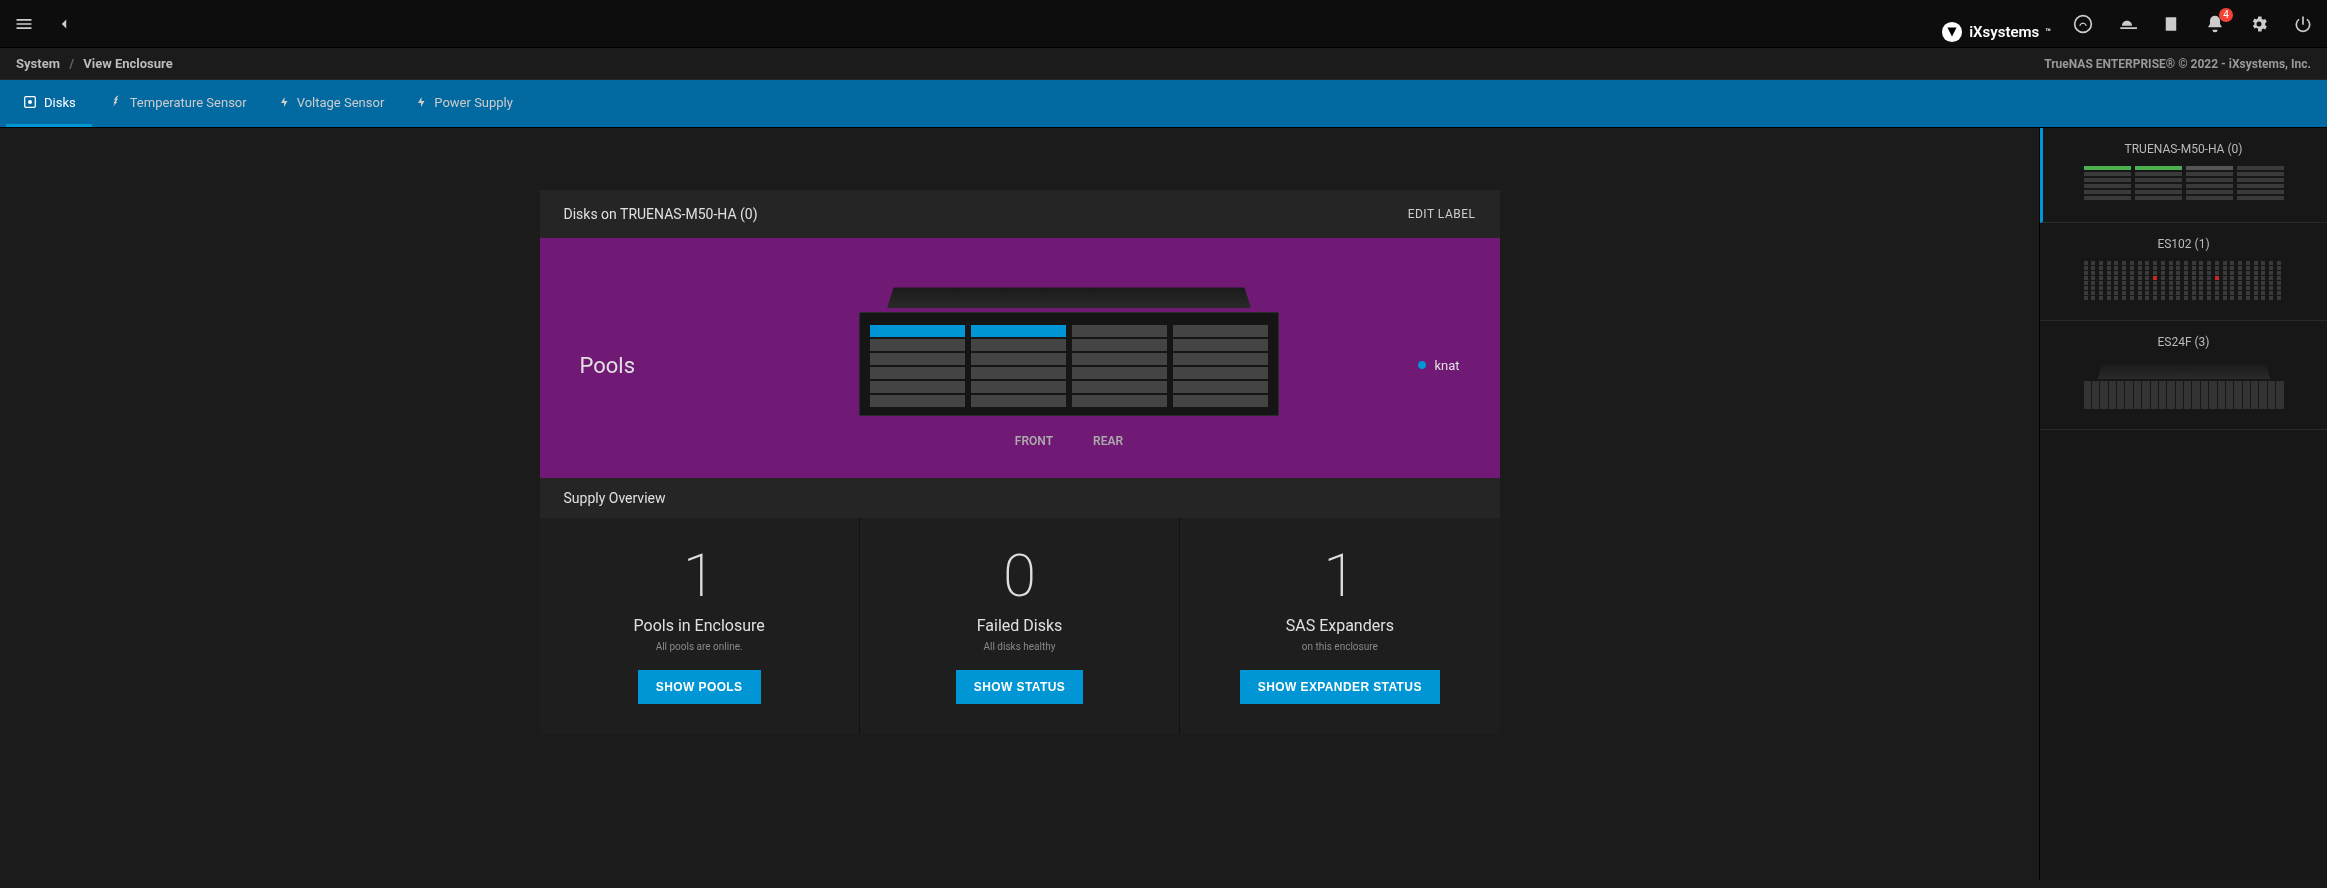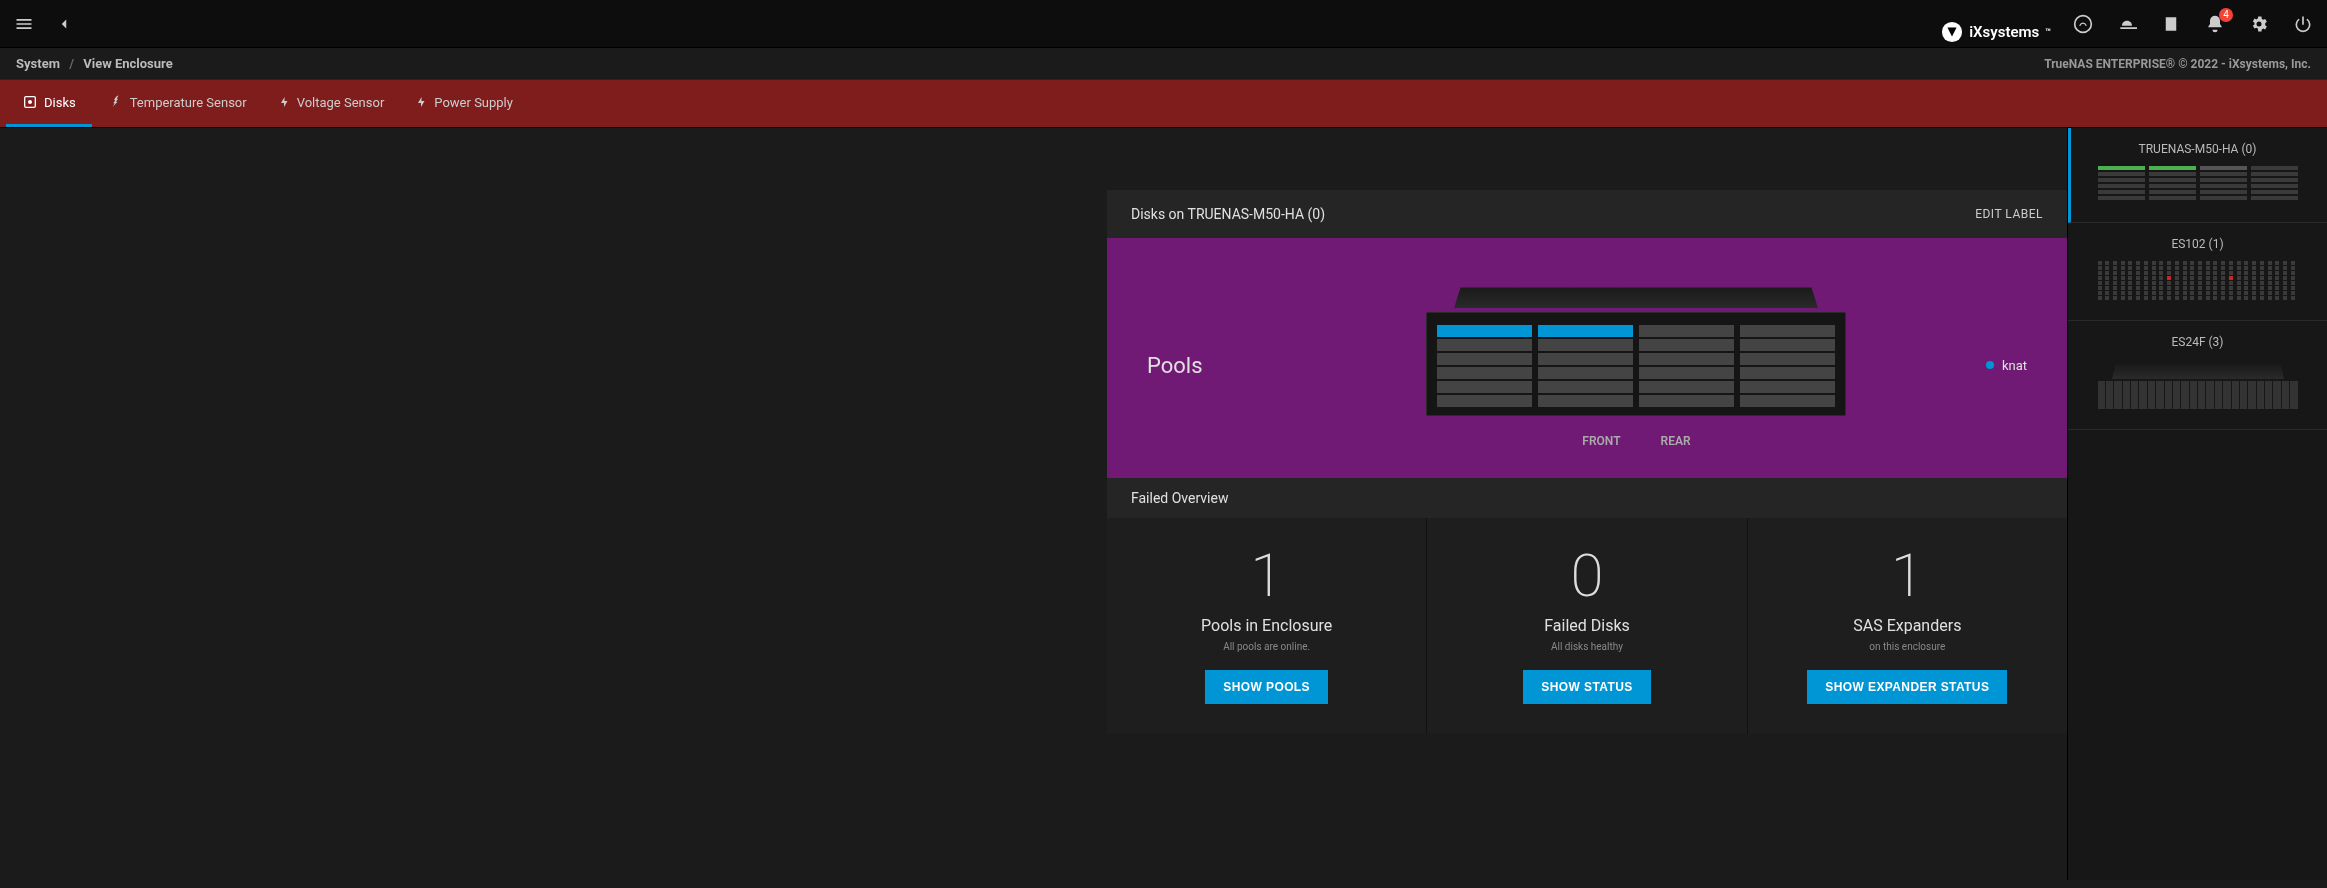--- a/index.html
+++ b/index.html
@@ -41,34 +41,34 @@
   color: #bbb;
   border-bottom: 1px solid #262626;
   font-weight: bold;
 }
 .breadcrumb a { color: #bbb; text-decoration: none; }
 .breadcrumb .sep { margin: 0 6px; color: #666; }
 .copyright { font-size: 12px; color: #999; }
 
 .tabs { 
   display:flex; 
-  background: #7f1d1d; 
+  background: #0369a1; 
   padding-left: 6px; 
   border-bottom: 1px solid #000;
 }
 .tab { 
   display:flex; align-items:center; gap:6px;
   padding: 14px 16px; 
   cursor:pointer; color:#ccc; font-size:13px;
   border-bottom: 3px solid transparent;
 }
 .tab.active { border-bottom-color:#0095d5; color:#fff; }
 
 .body-area { display:flex; height: calc(100% - 48px - 40px - 48px); }
-.main-panel { flex: 1; display:flex; justify-content:flex-end; padding-top: 62px; overflow:auto;}
+.main-panel { flex: 1; display:flex; justify-content:center; padding-top: 62px; overflow:auto;}
 .card { width: 960px; }
 .card-header { 
   background:#252525; 
   padding: 16px 24px; 
   display:flex; align-items:center; justify-content:space-between;
   font-size:14px;
 }
 .edit-label { font-size:12px; letter-spacing:0.5px; cursor:pointer; color:#ccc; }
 
 .card-body { background:#701a75; padding: 44px 40px 30px 40px; display:flex; align-items:center; gap: 50px;}
@@ -87,21 +87,21 @@
 
 .overview-header { background:#252525; padding:12px 24px; font-size:14px; }
 .stats { display:flex; background:#1e1e1e; }
 .stat { flex:1; border-right:1px solid #111; padding: 28px 0 30px 0; display:flex; flex-direction:column; align-items:center; gap:6px;}
 .stat:last-child { border-right:none; }
 .stat-num { font-size:60px; font-weight:200; color:#ddd; line-height:1; }
 .stat-title { font-size:16px; margin-top:4px;}
 .stat-sub { font-size:10px; color:#888; }
 .stat-btn { margin-top:12px; background:#0095d5; color:#fff; border:none; padding:10px 18px; font-size:12px; font-weight:600; letter-spacing:0.4px; cursor:pointer;}
 
-.sidebar { width:260px; background:#171717; overflow-y:auto; border-left:1px solid #000;}
+.sidebar { width:288px; background:#171717; overflow-y:auto; border-left:1px solid #000;}
 .encl { padding: 14px 14px 20px 14px; border-bottom:1px solid #2a2a2a; display:flex; flex-direction:column; align-items:center; gap:10px;}
 .encl.active { border-left:3px solid #0095d5; padding-left:11px;}
 .encl-name { font-size:12px; color:#bbb;}
 .thumb { width:200px; }
 .thumb-row { display:flex; gap:4px; margin-bottom:2px;}
 .thumb-slot { flex:1; height:4px; background:#3a3a3a;}
 .tgreen { background:#4caf50;}
 .tdim { background:#555;}
 .grid-thumb { display:grid; gap:1px;}
 .gcell { width:4px; height:4px; background:#3a3a3a;}
@@ -257,21 +257,21 @@
           <div class="view-tabs">
             <span>FRONT</span>
             <span>REAR</span>
           </div>
         </div>
         <div class="legend">
           <span class="legend-dot"></span>
           <span>knat</span>
         </div>
       </div>
-      <div class="overview-header">Failed Overview</div>
+      <div class="overview-header">Supply Overview</div>
       <div class="stats">
         <div class="stat">
           <div class="stat-num">1</div>
           <div class="stat-title">Pools in Enclosure</div>
           <div class="stat-sub">All pools are online.</div>
           <button class="stat-btn">SHOW POOLS</button>
         </div>
         <div class="stat">
           <div class="stat-num">0</div>
           <div class="stat-title">Failed Disks</div>

